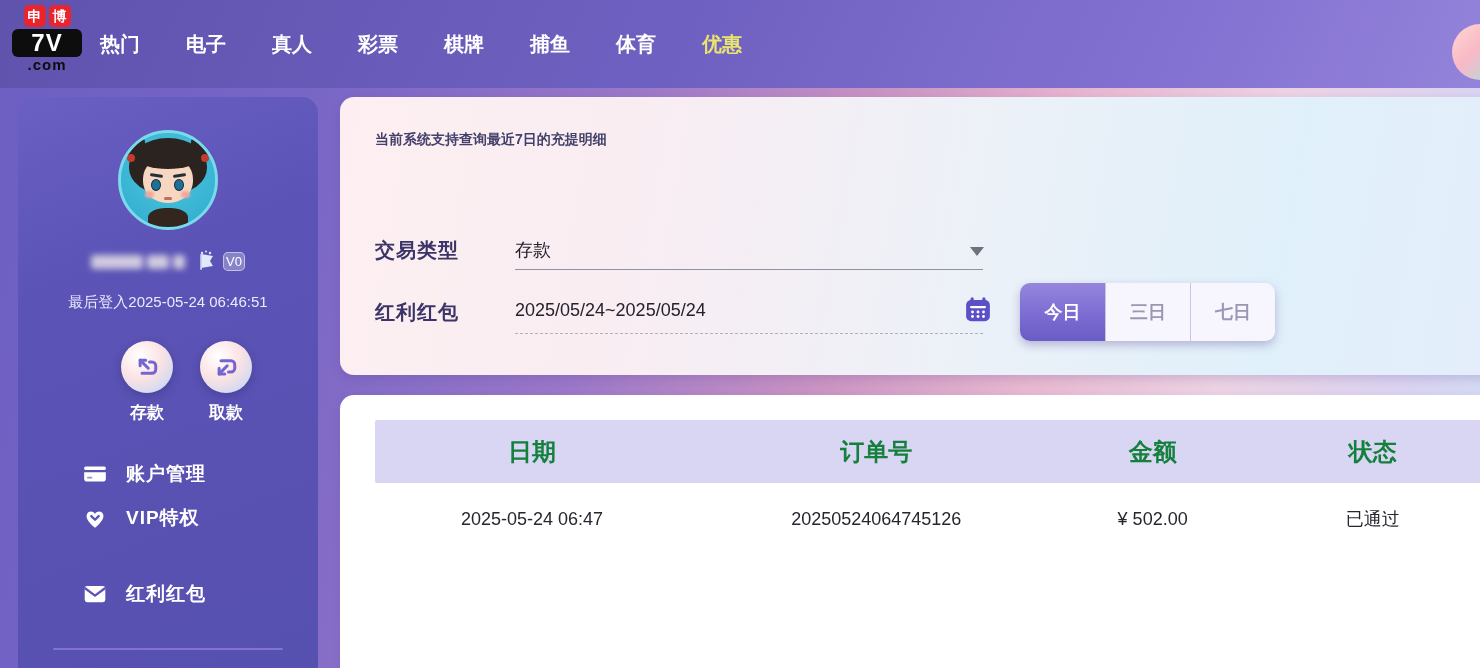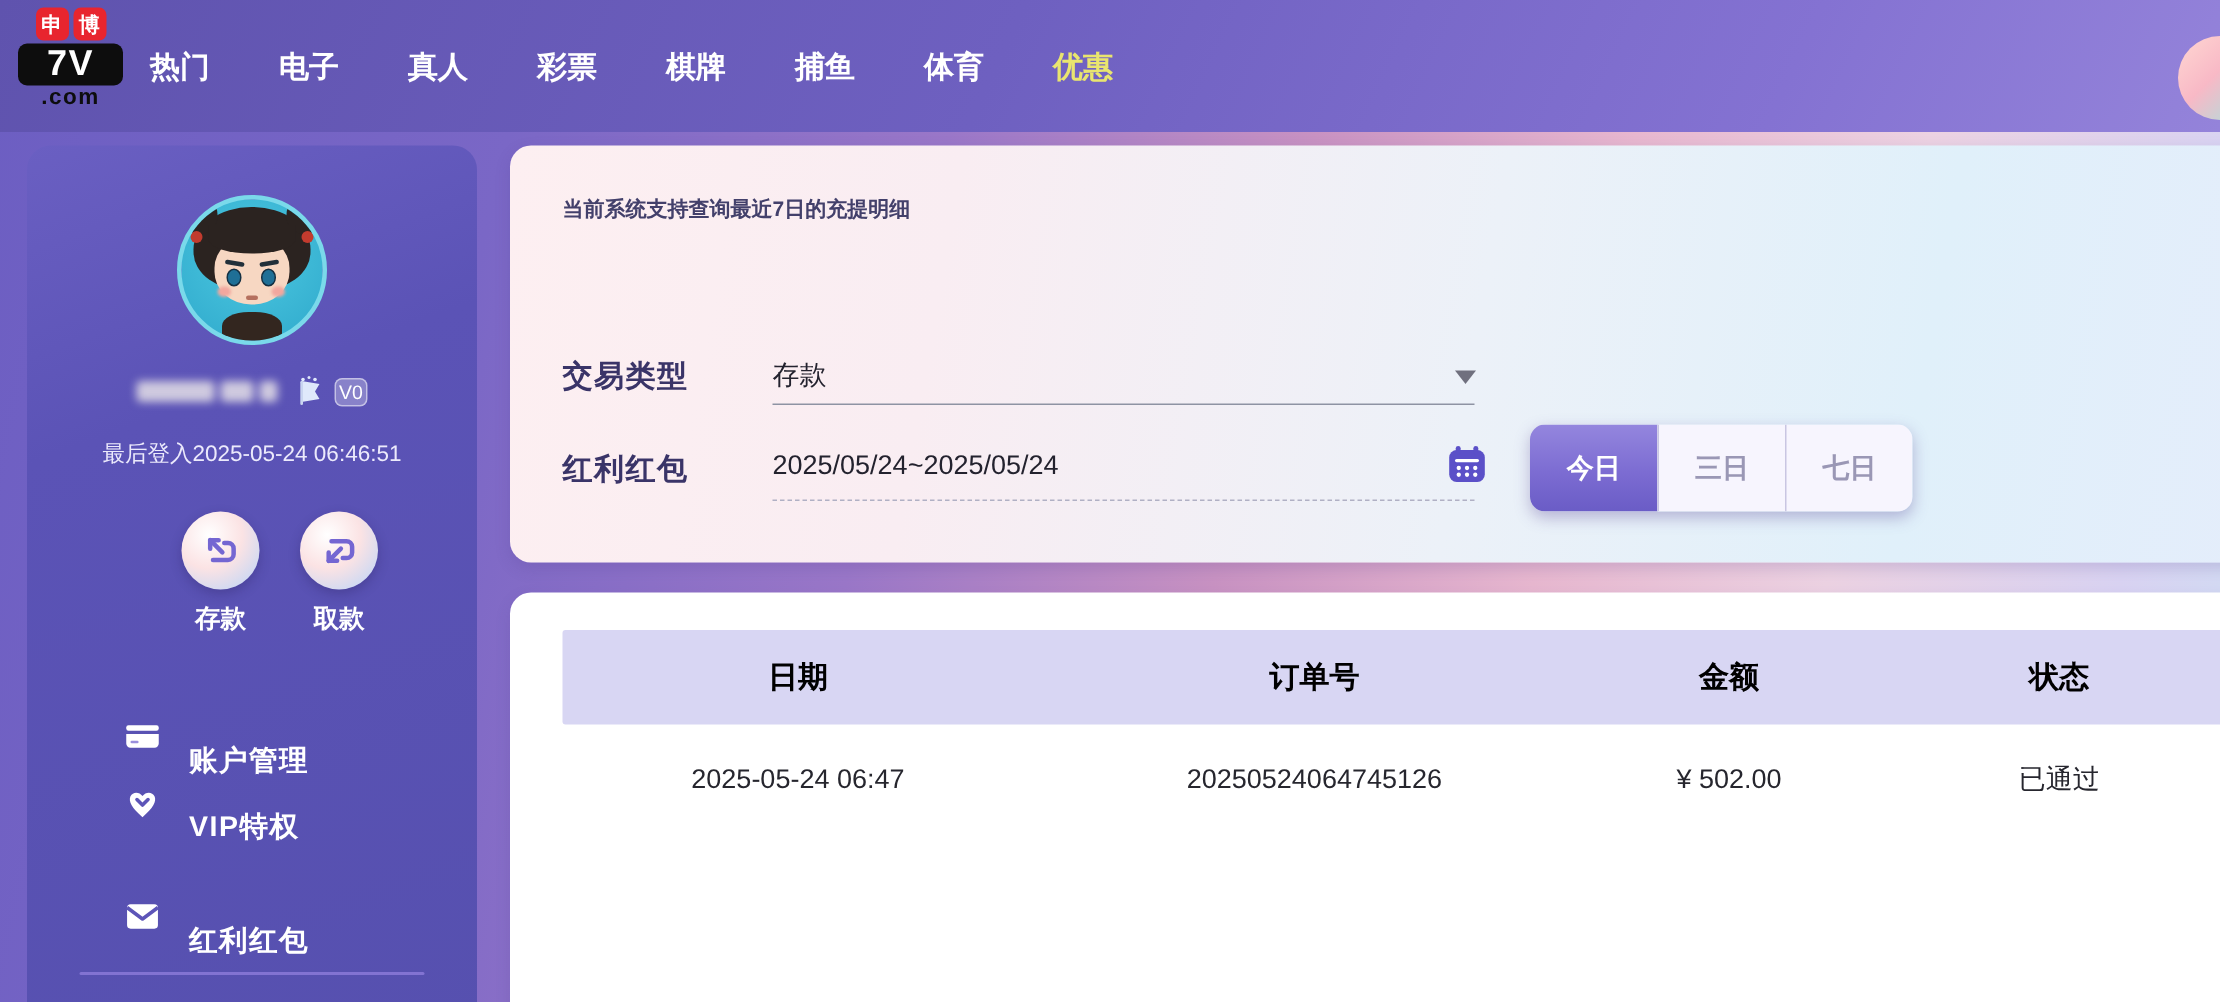--- a/index.html
+++ b/index.html
@@ -52,21 +52,21 @@
     background:linear-gradient(160deg,#6a5fc2 0%,#5b53b6 30%,#5650af 100%); z-index:4; color:#fff; }
   .sidebar .avatar{ position:absolute; left:100px; top:33px; width:100px; height:100px; border:3px solid #7ad9ea; }
   .side-name-row{ position:absolute; left:0; top:152px; width:100%; display:flex; justify-content:center; align-items:center; gap:8px; }
   .side-login{ position:absolute; left:0; top:196px; width:100%; text-align:center; color:#eceafc; font-size:15px; }
   .action-btn{ position:absolute; width:80px; text-align:center; cursor:pointer; }
   .action-circle{ width:52px; height:52px; margin:0 auto; border-radius:50%;
     background:radial-gradient(circle at 35% 30%,#ffffff 0%,#fbe3e4 45%,#cfd9f2 80%,#bccdee 100%);
     display:flex; align-items:center; justify-content:center; box-shadow:0 3px 8px rgba(40,30,90,.3); }
   .action-label{ margin-top:8px; color:#fff; font-size:17px; font-weight:bold; }
   .menu-item{ position:absolute; left:64px; display:flex; align-items:center; gap:18px; cursor:pointer; }
-  .menu-label{ color:#fff; font-size:19px; font-weight:bold; letter-spacing:1px;margin-top:33px; }
+  .menu-label{ color:#fff; font-size:19px; font-weight:bold; letter-spacing:1px; }
   .side-divider{ position:absolute; left:35px; top:551px; width:230px; height:2px; background:#8273d2; border-radius:1px; }
 
   
   .filter-card{ position:absolute; left:340px; top:97px; right:-24px; height:278px; border-radius:14px;
     background:linear-gradient(100deg,#fdeff1 0%,#f9edf2 25%,#ecf1f8 55%,#e0f0fa 80%,#e4edfb 100%);
     box-shadow:0 4px 10px rgba(80,60,140,.18); z-index:3; }
   .page-title-row{ position:absolute; left:35px; top:34px; display:flex; align-items:baseline; gap:14px; }
   .page-title{ font-size:32px; font-weight:bold; color:#312d5e; letter-spacing:1px; }
   .page-subtitle{ font-size:14px; font-weight:bold; color:#43406b; }
   .form-row{ position:absolute; left:35px; width:610px; }
@@ -86,21 +86,21 @@
   .range-tab:first-child{ border-left:none; }
   .range-tab.active{ background:linear-gradient(180deg,#9486de 0%,#7c6cd2 55%,#6a5cc6 100%); color:#fff; border-left:none; }
 
   .table-card{ position:absolute; left:340px; top:395px; right:-24px; height:300px; border-radius:14px;
     background:#ffffff; box-shadow:0 4px 10px rgba(80,60,140,.15); z-index:3; }
   .tx-table{ position:absolute; left:35px; top:25px; right:0; }
   .tx-head{ display:flex; height:63px; background:#d8d6f3; border-radius:2px; align-items:center; }
   .tx-row{ display:flex; height:72px; align-items:center; }
   .col{ text-align:center; }
   .col-date{ width:335px; } .col-order{ width:400px; } .col-amount{ width:190px; } .col-status{ width:280px; }
-  .tx-head .col{ font-size:20px; font-weight:bold; color:#000000; }
+  .tx-head .col{ font-size:24px; font-weight:bold; color:#15803d; }
   .tx-row .col{ font-size:18px; color:#26262e; }
 
   .icon-svg{ display:block; }
 </style>
 </head>
 <body>
 
 <div class="page">
 
   <header class="topnav">

